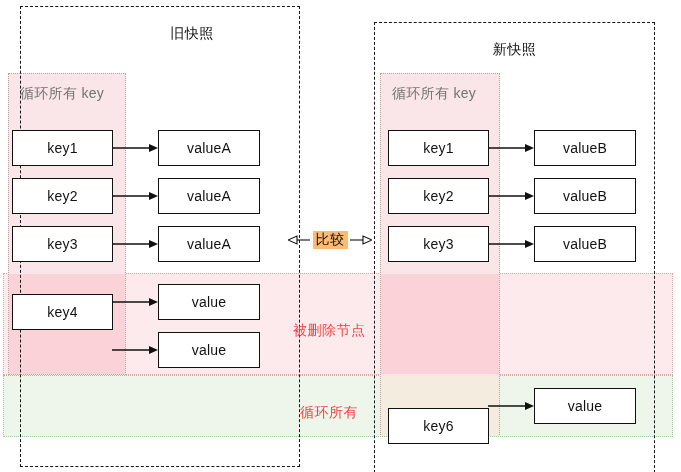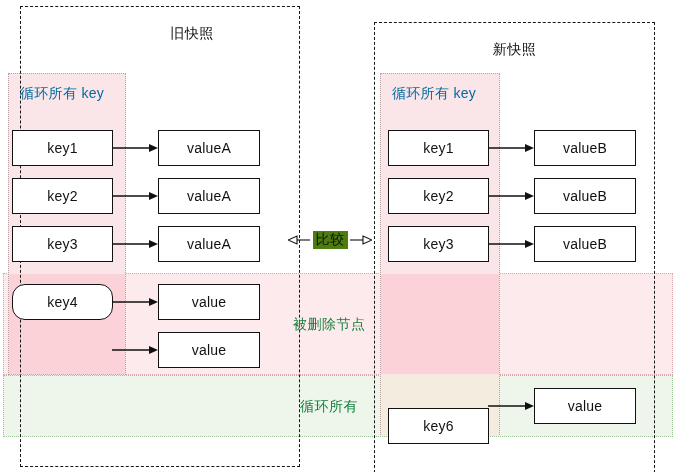--- a/index.html
+++ b/index.html
@@ -37,21 +37,21 @@
     box-sizing:border-box;
     background:#fae6e8;
     border:1px dotted #b9a0a3;
   }
   .loopbox-left{ left:8px; top:73px; width:118px; height:302px; }
   .loopbox-right{ left:380px; top:73px; width:120px; height:362px; }
   .loopbox-label{
     position:absolute;
     left:12px; top:12px;
     font-size:14px;
-    color:#0369a1;
+    color:#737373;
     white-space:nowrap;
     letter-spacing:.3px;
   }
 
   
   .overlap{
     position:absolute;
     background:#fbd2d7;
   }
   .overlap-left{ left:9px; top:274px; width:116px; height:100px; }
@@ -105,38 +105,39 @@
     position:absolute;
     height:10px;
     display:block;
   }
   .arrow svg{ display:block; }
 
   
   .mid-label{
     position:absolute;
     font-size:14px;
-    color:#15803d;
+    color:#ef4444;
     white-space:nowrap;
     letter-spacing:.5px;
+    margin-top:6px;
   }
   .compare-wrap{
     position:absolute;
     left:288px; top:229px;
     width:84px; height:22px;
     display:flex;
     align-items:center;
     justify-content:center;
   }
   .compare-text{
     font-size:14px;
     color:#111;
     letter-spacing:.5px;
     padding:0 3px;
-    background:#4d7c0f;
+    background:#fdba74;
   }
 </style>
 </head>
 <body>
 
 <div id="canvas">
 
   <div class="band band-deleted"></div>
   <div class="band band-added"></div>
 
@@ -177,21 +178,21 @@
 
   <div class="node node-key" style="left:12px;top:226px;">key3</div>
   <div class="arrow" style="left:112px;top:239px;width:46px;">
     <svg width="46" height="10" viewBox="0 0 46 10">
         <line x1="0" y1="5" x2="37" y2="5" stroke="#111" stroke-width="1.4"></line>
         <polygon points="37,1 46,5 37,9" fill="#111"></polygon>
       </svg>
   </div>
   <div class="node node-val" style="left:158px;top:226px;">valueA</div>
 
-  <div class="node node-key" style="left:12px;top:284px;border-radius:13px;">key4</div>
+  <div class="node node-key" style="left:12px;top:294px;">key4</div>
   <div class="arrow" style="left:112px;top:297px;width:46px;">
     <svg width="46" height="10" viewBox="0 0 46 10">
         <line x1="0" y1="5" x2="37" y2="5" stroke="#111" stroke-width="1.4"></line>
         <polygon points="37,1 46,5 37,9" fill="#111"></polygon>
       </svg>
   </div>
   <div class="node node-val" style="left:158px;top:284px;">value</div>
 
   <div class="arrow" style="left:112px;top:345px;width:46px;">
     <svg width="46" height="10" viewBox="0 0 46 10">

